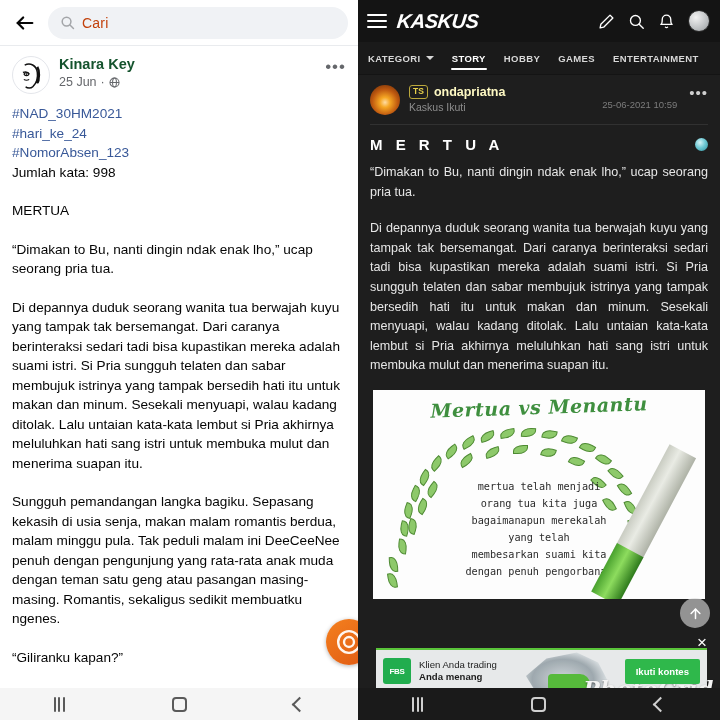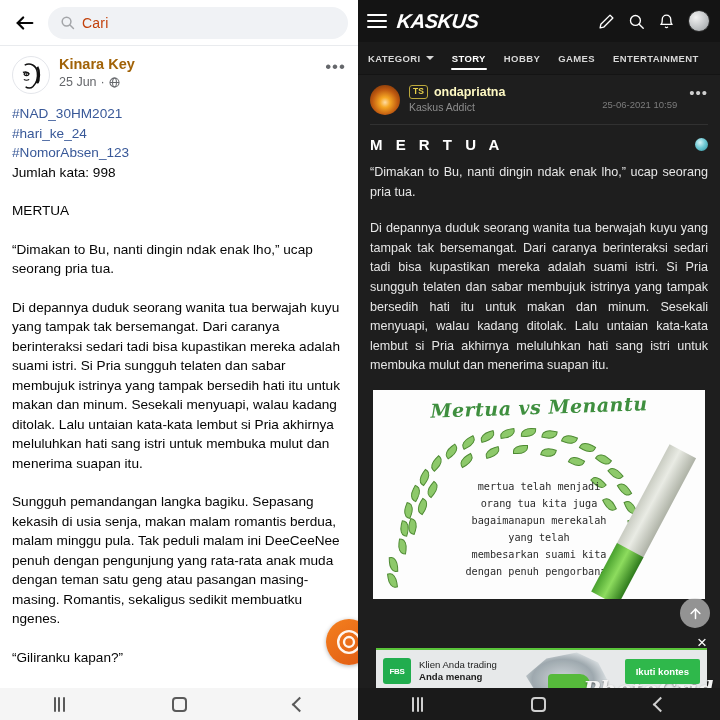--- a/index.html
+++ b/index.html
@@ -34,21 +34,21 @@
 
   .fb-post { padding: 10px 12px 0 12px; }
   .fb-head { display: flex; align-items: flex-start; }
   .avatar {
     width: 38px; height: 38px; border-radius: 50%;
     background: #fff; border: 1px solid #e4e6eb; flex: 0 0 auto;
     overflow: hidden; display:flex; align-items:center; justify-content:center;
   }
   .avatar svg { width: 38px; height: 38px; }
   .fb-meta { margin-left: 9px; flex: 1 1 auto; min-width: 0; }
-  .fb-name { font-size: 14.5px; font-weight: bold; color: #a16207; line-height: 17px; }
+  .fb-name { font-size: 14.5px; font-weight: bold; color: #14532d; line-height: 17px; }
   .fb-sub { font-size: 12.5px; color: #65676b; line-height: 16px; margin-top: 1px; display:flex; align-items:center; gap:4px;}
   .globe { width: 11px; height: 11px; display:inline-block; }
   .fb-dots { flex: 0 0 auto; font-size: 17px; color: #65676b; letter-spacing: 1px; line-height: 14px; padding-top: 4px;}
 
   .fb-body { margin-top: 10px; font-size: 13.6px; line-height: 19.5px; color: #050505; }
   .tag { color: #385898; display: block; }
   .fb-gap { height: 19px; }
 
   .fab {
     position: absolute; right: -14px; bottom: 55px;
@@ -362,21 +362,21 @@
     </div>
 
     <div class="k-thread">
       <div class="k-user-row">
         <div class="k-ava"></div>
         <div class="k-user-info">
           <div class="k-user-line">
             <span class="ts-badge">TS</span>
             <span class="k-username">ondapriatna</span>
           </div>
-          <div class="k-rank">Kaskus Addict</div>
+          <div class="k-rank">Kaskus Ikuti</div>
           <div class="k-time-row">
             <span class="k-time" style="top:-14px">25-06-2021 10:59</span>
           </div>
         </div>
         <div class="k-dots">•••</div>
       </div>
 
       <div class="k-divider"></div>
 
       <div class="k-title-row">

